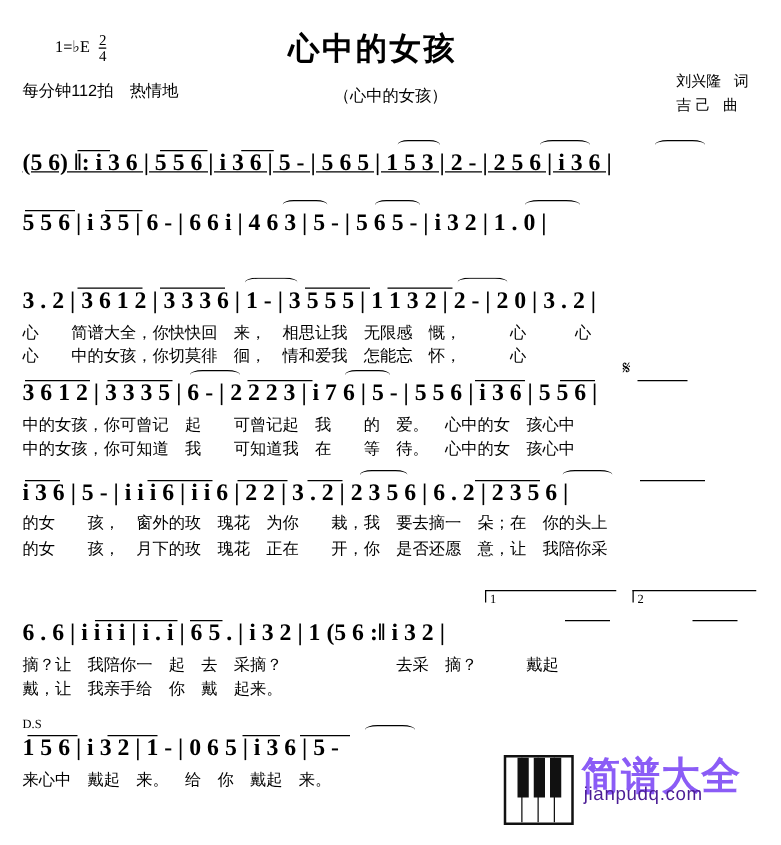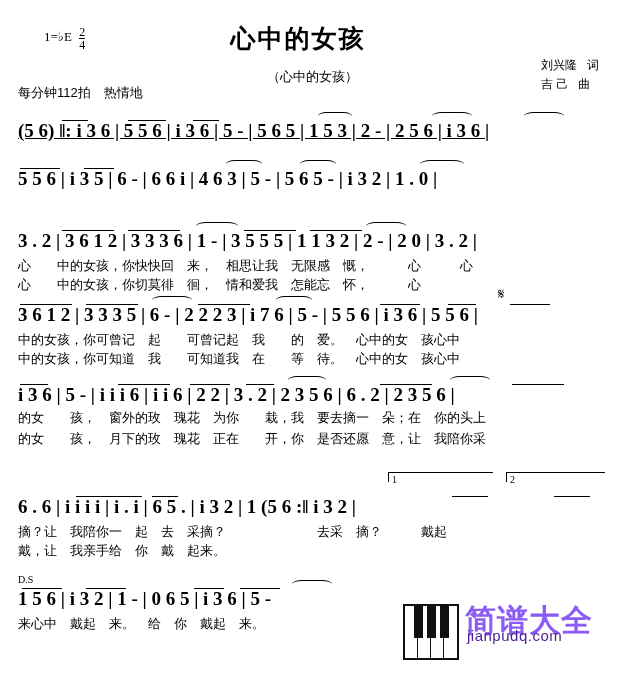--- a/index.html
+++ b/index.html
@@ -40,21 +40,20 @@
   }
   .hdr-key .frac .num { display: block; }
   .hdr-key .frac .den { display: block; border-top: 1px solid #000; }
 
   .hdr-tempo {
     position: absolute;
     left: 18px;
     top: 64px;
     font-size: 13px;
     white-space: nowrap;
-    margin-top: 20px;
   }
   .title {
     position: absolute;
     left: 0;
     top: 22px;
     width: 596px;
     text-align: center;
     font-size: 25px;
     font-weight: bold;
     letter-spacing: 2px;
@@ -235,21 +234,21 @@
     <div class="notes">5 5 6 | i 3 5 | 6 - | 6 6   i | 4 6   3 | 5 - | 5 6   5 - | i 3 2 | 1 . 0 |</div>
   </div>
   <div class="beam" style="left:20px; top:168px; width:40px;"></div>
   <div class="beam" style="left:84px; top:168px; width:30px;"></div>
   <div class="tie" style="left:226px; top:160px; width:36px;"></div>
   <div class="tie" style="left:300px; top:160px; width:36px;"></div>
   <div class="tie" style="left:420px; top:160px; width:44px;"></div>
 
   <div class="system" style="top:228px;">
     <div class="notes">3 . 2 | 3 6 1 2 | 3 3 3 6 | 1 - | 3 5 5 5 | 1 1 3 2 | 2 - | 2 0 | 3 . 2 |</div>
-    <div class="lyric" style="margin-top:2px;">心　　中的女孩，你快快回　来，　相思让我　无限感　慨，　　　心　　　心</div>
+    <div class="lyric" style="margin-top:2px;">心　　简谱大全，你快快回　来，　相思让我　无限感　慨，　　　心　　　心</div>
     <div class="lyric">心　　中的女孩，你切莫徘　徊，　情和爱我　怎能忘　怀，　　　心</div>
   </div>
   <div class="beam" style="left:62px; top:230px; width:52px;"></div>
   <div class="beam" style="left:128px; top:230px; width:52px;"></div>
   <div class="beam" style="left:244px; top:230px; width:52px;"></div>
   <div class="beam" style="left:310px; top:230px; width:52px;"></div>
   <div class="tie" style="left:196px; top:222px; width:42px;"></div>
   <div class="tie" style="left:366px; top:222px; width:40px;"></div>
 
   <div class="system" style="top:302px;">

